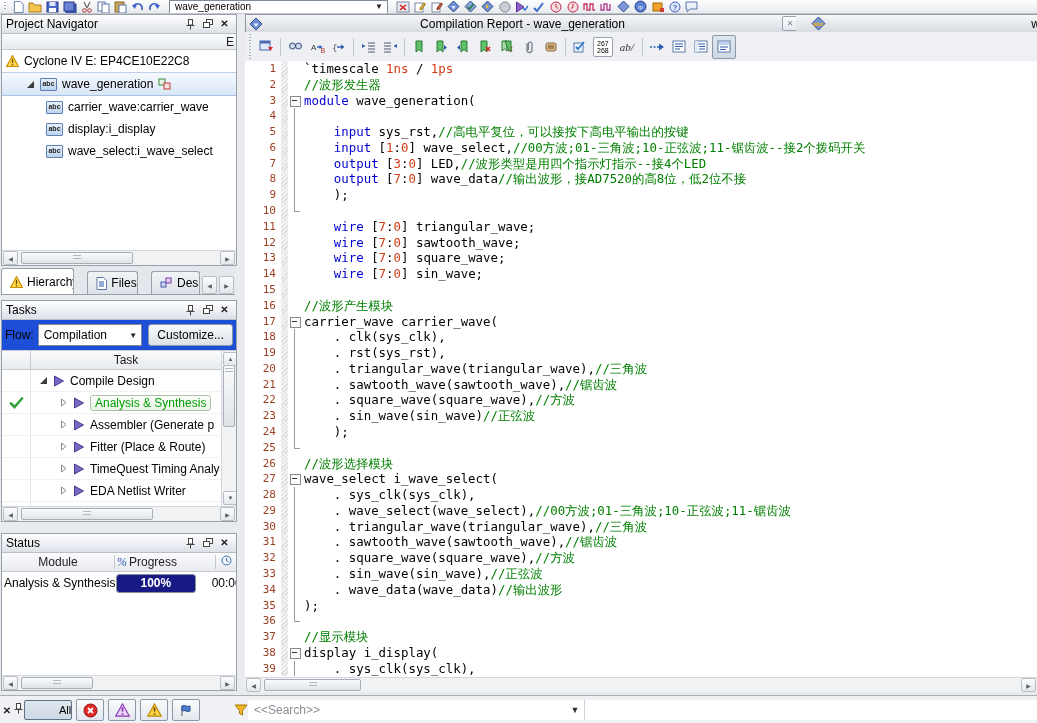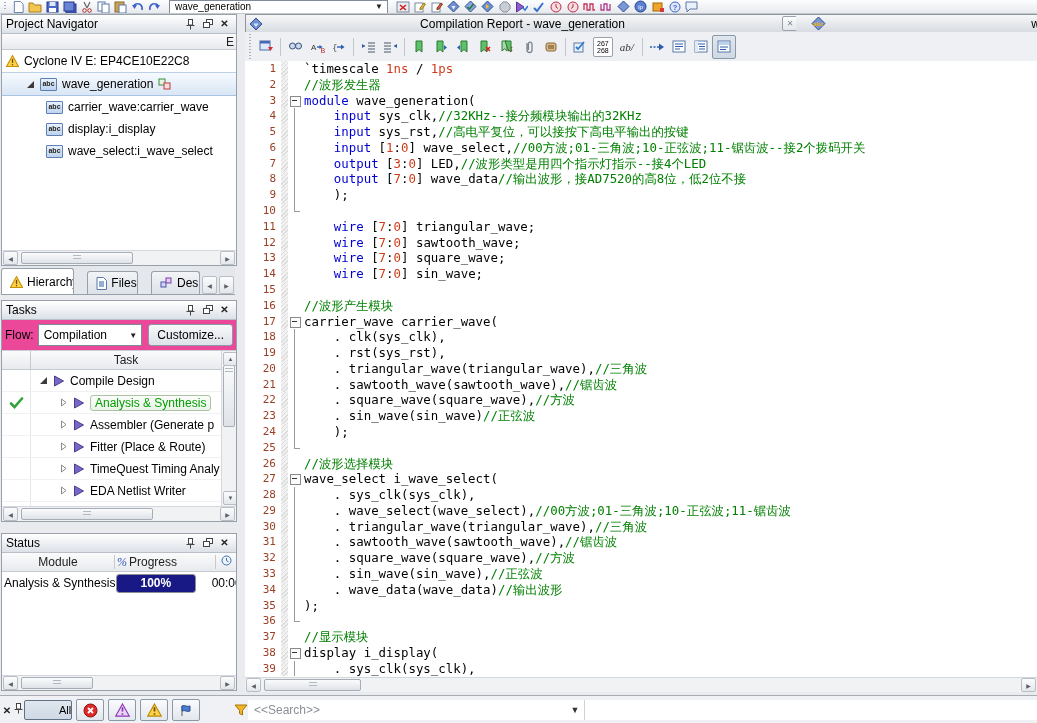--- a/index.html
+++ b/index.html
@@ -439,21 +439,21 @@
       <span class="pbtn">
           <svg width="10" height="10" viewBox="0 0 10 10">
             <rect x="3.5" y="0.5" width="6" height="5" fill="#fff" stroke="#444"></rect>
             <rect x="0.5" y="3.5" width="6" height="5" fill="#fff" stroke="#444"></rect>
           </svg>
         </span>
       <span class="pbtn">
           <span class="xglyph">✕</span>
         </span>
     </div>
-    <div style="flex:0 0 30px;display:flex;align-items:center;padding:0 3px;background:#ec4899;border-bottom:1px solid #c9cdd3;">
+    <div style="flex:0 0 30px;display:flex;align-items:center;padding:0 3px;background:#1d4ed8;border-bottom:1px solid #c9cdd3;">
       <span>Flow:</span>
       <div class="combo" style="width:108px;margin-left:4px;justify-content:space-between;">
         <span>Compilation</span>
         <span class="chev">▼</span>
       </div>
       <button class="btn" style="margin-left:6px;font-size:12px;">Customize...</button>
     </div>
     <div style="flex:1;display:flex;overflow:hidden;">
       <div style="flex:1;display:flex;flex-direction:column;overflow:hidden;">
         <div class="hdrrow" style="flex:0 0 18px;display:flex;align-items:center;">
@@ -811,21 +811,21 @@
             </svg>
           </span>
         </span>
       </div>
   </div>
 
   <div class="abs" id="code-area" style="left:245px;top:61px;width:792px;height:616px;">
       <div class="cl"><span class="num">1</span><span class="hatch"></span><span class="fold"></span><span class="code"><span class="t">`timescale </span><span class="n">1ns</span><span class="t"> / </span><span class="n">1ps</span></span></div>
       <div class="cl"><span class="num">2</span><span class="hatch"></span><span class="fold"></span><span class="code"><span class="c">//波形发生器</span></span></div>
       <div class="cl"><span class="num">3</span><span class="hatch"></span><span class="fold"><span class="foldbox"></span></span><span class="code"><span class="k">module</span><span class="t"> wave_generation(</span></span></div>
-      <div class="cl"><span class="num">4</span><span class="hatch"></span><span class="fold"><span class="foldline"></span></span><span class="code"><span class="t">    </span><span class="k">input</span><span class="t"> sys_clk,</span><span class="c">//32KHz--接分频模块输出的32KHz</span></span></div>
+      <div class="cl"><span class="num">4</span><span class="hatch"></span><span class="fold"><span class="foldline"></span></span></div>
       <div class="cl"><span class="num">5</span><span class="hatch"></span><span class="fold"><span class="foldline"></span></span><span class="code"><span class="t">    </span><span class="k">input</span><span class="t"> sys_rst,</span><span class="c">//高电平复位，可以接按下高电平输出的按键</span></span></div>
       <div class="cl"><span class="num">6</span><span class="hatch"></span><span class="fold"><span class="foldline"></span></span><span class="code"><span class="t">    </span><span class="k">input</span><span class="t"> [</span><span class="n">1</span><span class="t">:</span><span class="n">0</span><span class="t">] wave_select,</span><span class="c">//00方波;01-三角波;10-正弦波;11-锯齿波--接2个拨码开关</span></span></div>
       <div class="cl"><span class="num">7</span><span class="hatch"></span><span class="fold"><span class="foldline"></span></span><span class="code"><span class="t">    </span><span class="k">output</span><span class="t"> [</span><span class="n">3</span><span class="t">:</span><span class="n">0</span><span class="t">] LED,</span><span class="c">//波形类型是用四个指示灯指示--接4个LED</span></span></div>
       <div class="cl"><span class="num">8</span><span class="hatch"></span><span class="fold"><span class="foldline"></span></span><span class="code"><span class="t">    </span><span class="k">output</span><span class="t"> [</span><span class="n">7</span><span class="t">:</span><span class="n">0</span><span class="t">] wave_data</span><span class="c">//输出波形，接AD7520的高8位，低2位不接</span></span></div>
       <div class="cl"><span class="num">9</span><span class="hatch"></span><span class="fold"><span class="foldline"></span></span><span class="code"><span class="t">    );</span></span></div>
       <div class="cl"><span class="num">10</span><span class="hatch"></span><span class="fold"><span class="foldend-v"></span><span class="foldend-h"></span></span><span class="code"></span></div>
       <div class="cl"><span class="num">11</span><span class="hatch"></span><span class="fold"></span><span class="code"><span class="t">    </span><span class="k">wire</span><span class="t"> [</span><span class="n">7</span><span class="t">:</span><span class="n">0</span><span class="t">] triangular_wave;</span></span></div>
       <div class="cl"><span class="num">12</span><span class="hatch"></span><span class="fold"></span><span class="code"><span class="t">    </span><span class="k">wire</span><span class="t"> [</span><span class="n">7</span><span class="t">:</span><span class="n">0</span><span class="t">] sawtooth_wave;</span></span></div>
       <div class="cl"><span class="num">13</span><span class="hatch"></span><span class="fold"></span><span class="code"><span class="t">    </span><span class="k">wire</span><span class="t"> [</span><span class="n">7</span><span class="t">:</span><span class="n">0</span><span class="t">] square_wave;</span></span></div>
       <div class="cl"><span class="num">14</span><span class="hatch"></span><span class="fold"></span><span class="code"><span class="t">    </span><span class="k">wire</span><span class="t"> [</span><span class="n">7</span><span class="t">:</span><span class="n">0</span><span class="t">] sin_wave;</span></span></div>

